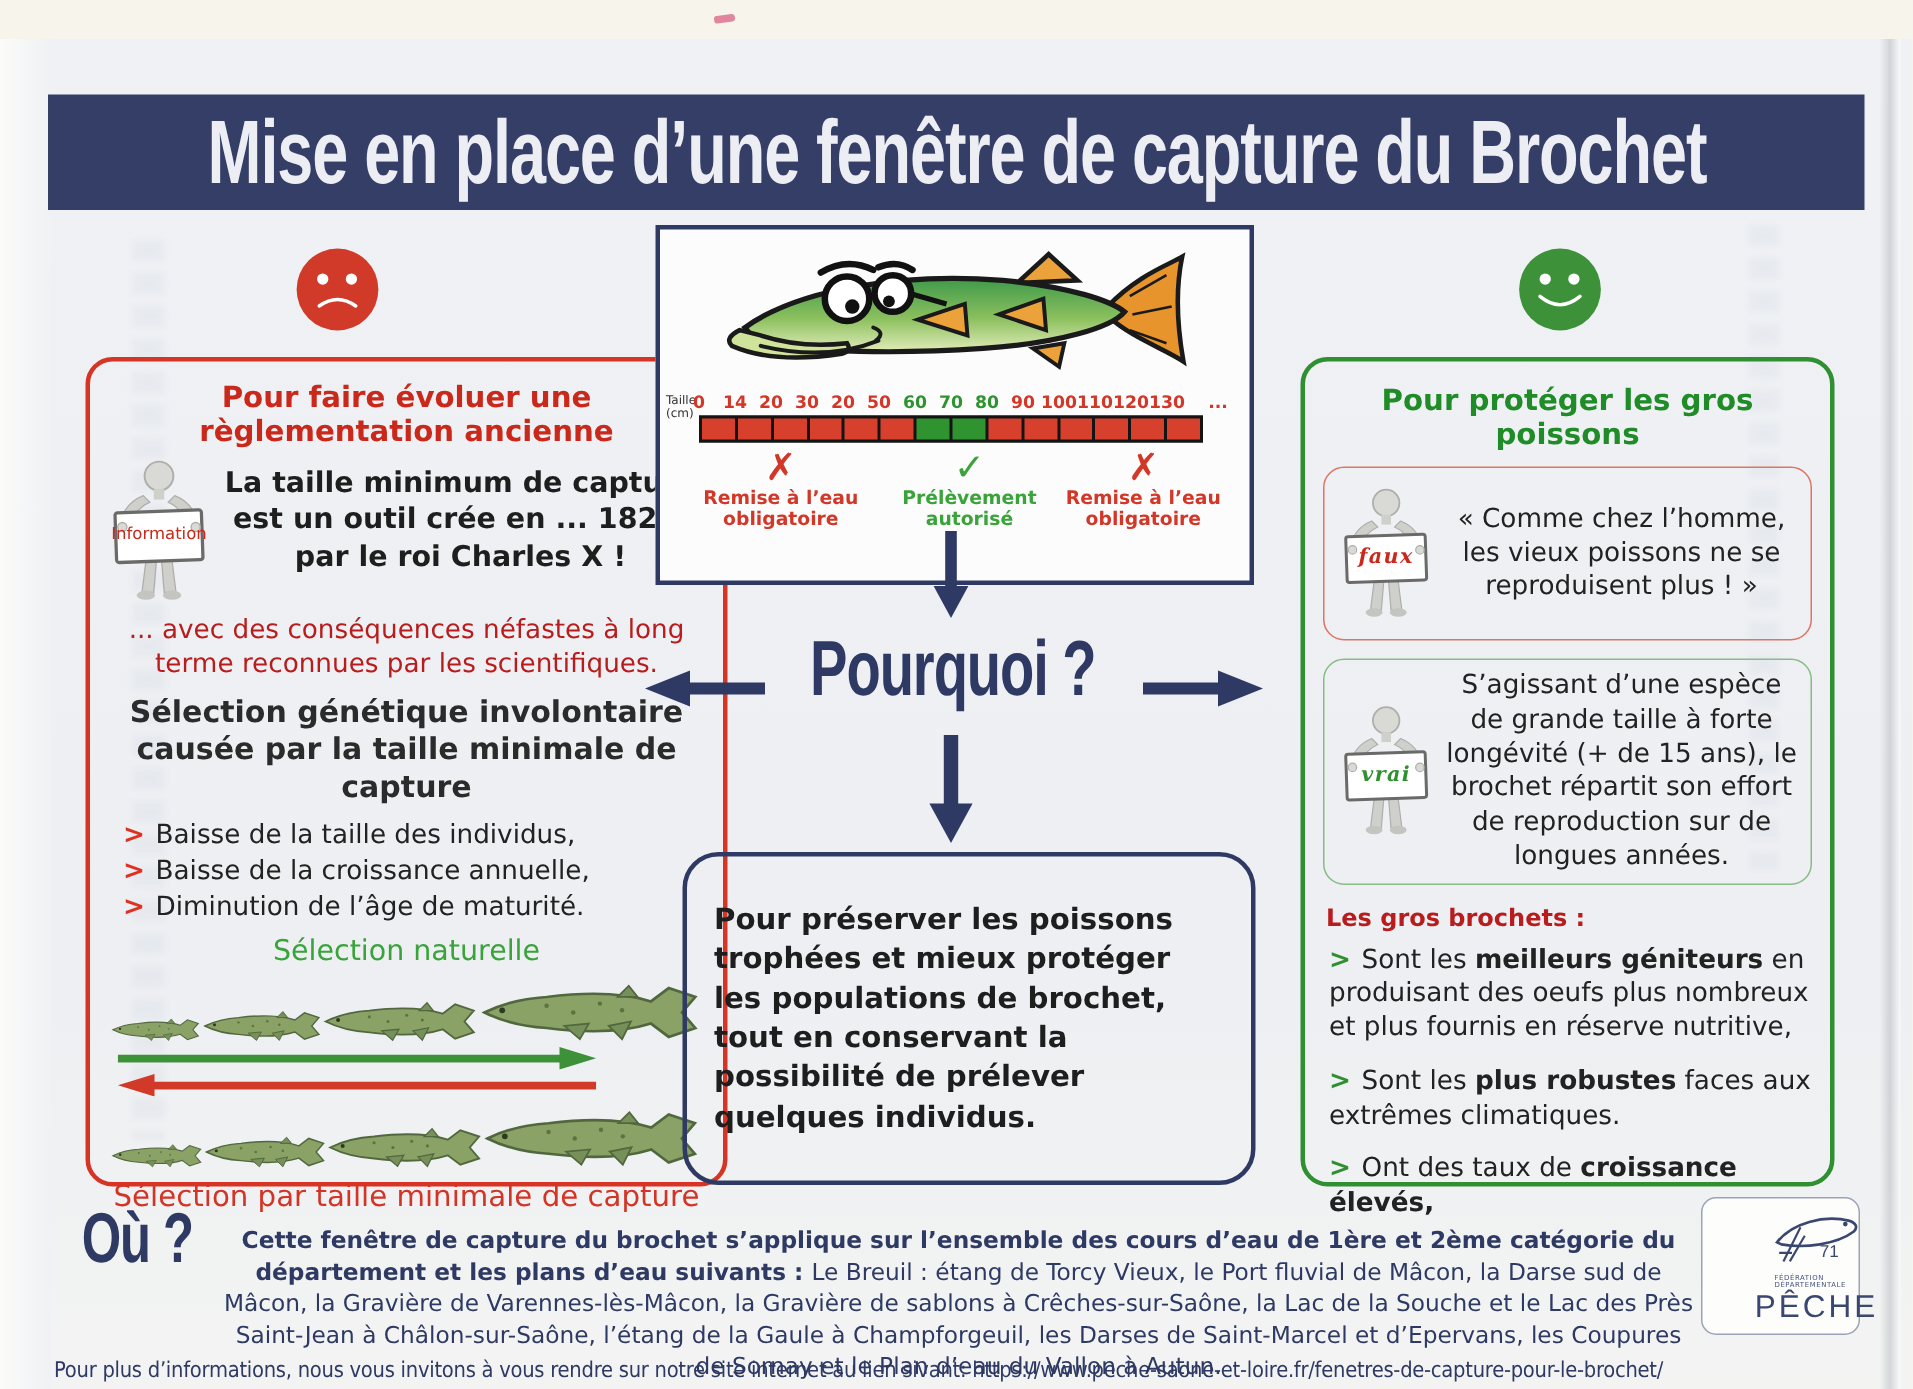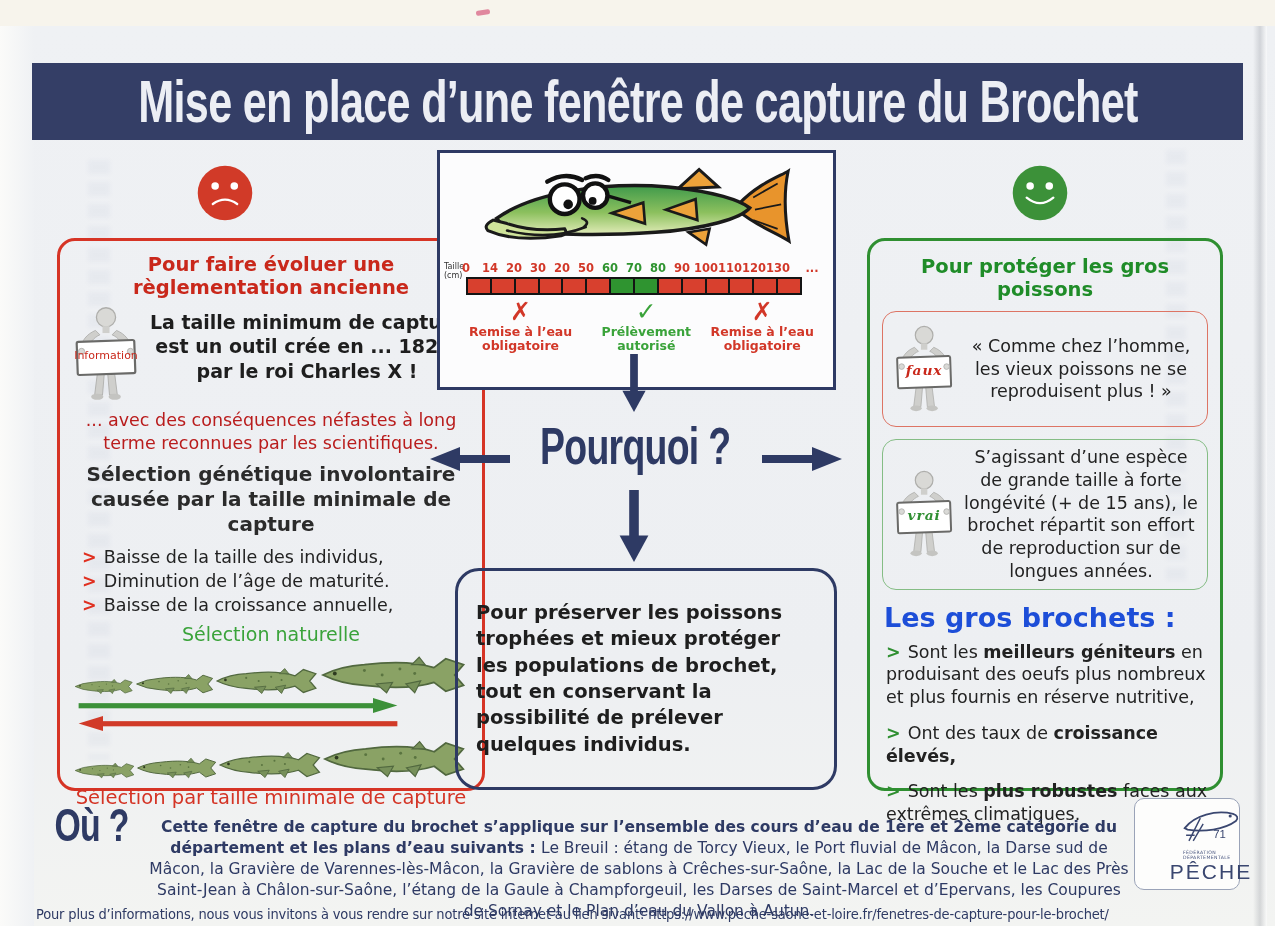--- a/index.html
+++ b/index.html
@@ -76,21 +76,21 @@
 
   
   .right-panel h2{margin:4px 0 10px;text-align:center;font-size:19.5px;color:#1f8c28;font-weight:700;}
   .sub-box{display:flex;align-items:center;border-radius:14px;padding:6px 8px;margin-bottom:12px;box-sizing:border-box;}
   .sub-box .figure{transform:scale(.92);transform-origin:left center;}
   .faux-box{border:1.5px solid #dd7464;min-height:116px;}
   .vrai-box{border:1.5px solid #85bd85;min-height:128px;}
   .sub-title{font-size:17.5px;font-weight:700;color:#1e1e1e;margin:0 0 4px;}
   .sub-text{font-size:17.5px;color:#222;line-height:1.3;margin:0;}
   .sub-col{flex:1;text-align:center;}
-  .gros-heading{font-size:27px;font-weight:700;color:#1d4ed8;margin:10px 2px 8px;}
+  .gros-heading{font-size:16px;font-weight:700;color:#b91c1c;margin:10px 2px 8px;}
   .gros-bullets{margin:0;padding:0 0 0 4px;list-style:none;}
   .gros-bullets li{font-size:17.5px;color:#222;line-height:1.3;margin:0 0 13px;}
 
   
   .ou{position:absolute;left:40px;top:797px;color:#2e3a64;}
   .ou .t{font-size:47px;}
   .where{position:absolute;left:148px;top:801px;width:982px;font-size:15.5px;color:#2e3a64;text-align:center;line-height:1.37;}
   .where b{font-weight:700;}
   .logo{position:absolute;left:1134px;top:798px;width:106px;height:92px;background:#fdfdfc;border:1.5px solid #9aa3b8;border-radius:10px;box-sizing:border-box;display:flex;flex-direction:column;align-items:center;justify-content:flex-start;padding-top:4px;padding-left:48px;}
   .logo svg{width:64px;height:46px;}
@@ -168,22 +168,22 @@
           <use href="#figure"></use>
         </svg>
       <span class="sign-text sign-info">Information</span>
     </div>
     <p class="info-text">La taille minimum de capture est un outil crée en ... 1829, par le roi Charles X !</p>
   </div>
   <p class="aside">... avec des conséquences néfastes à long terme reconnues par les scientifiques.</p>
   <p class="gen-heading">Sélection génétique involontaire causée par la taille minimale de capture</p>
   <ul class="bullets">
     <li><span class="marker">&gt;</span><span>Baisse de la taille des individus,</span></li>
+    <li><span class="marker">&gt;</span><span>Baisse de la croissance annuelle,</span></li>
     <li><span class="marker">&gt;</span><span>Diminution de l’âge de maturité.</span></li>
-    <li><span class="marker">&gt;</span><span>Baisse de la croissance annuelle,</span></li>
   </ul>
   <p class="nat-label">Sélection naturelle</p>
   <div class="fish-row">
     <svg width="60" height="17">
         <use href="#pike"></use>
       </svg>
     <svg width="80" height="22">
         <use href="#pike"></use>
       </svg>
     <svg width="104" height="28">
@@ -359,22 +359,22 @@
         </svg>
       <span class="sign-text script script-green">vrai</span>
     </div>
     <div class="sub-col">
       <p class="sub-text">S’agissant d’une espèce de grande taille à forte longévité (+ de 15 ans), le brochet répartit son effort de reproduction sur de longues années.</p>
     </div>
   </div>
   <p class="gros-heading">Les gros brochets :</p>
   <ul class="gros-bullets">
     <li><span class="marker-green">&gt;</span><span>Sont les </span><b>meilleurs géniteurs</b><span> en produisant des oeufs plus nombreux et plus fournis en réserve nutritive,</span></li>
+    <li><span class="marker-green">&gt;</span><span>Sont les </span><b>plus robustes</b><span> faces aux extrêmes climatiques.</span></li>
     <li><span class="marker-green">&gt;</span><span>Ont des taux de </span><b>croissance élevés,</b><span></span></li>
-    <li><span class="marker-green">&gt;</span><span>Sont les </span><b>plus robustes</b><span> faces aux extrêmes climatiques.</span></li>
   </ul>
 </div>
 
 <div class="ou">
   <span class="condensed t">Où ?</span>
 </div>
 <p class="where"><b>Cette fenêtre de capture du brochet s’applique sur l’ensemble des cours d’eau de 1ère et 2ème catégorie du département </b><b>et les plans d’eau suivants : </b><span>Le Breuil : étang de Torcy Vieux, le Port fluvial de Mâcon, la Darse sud de Mâcon, la Gravière de Varennes-lès-Mâcon, la Gravière de sablons à Crêches-sur-Saône, la Lac de la Souche et le Lac des Près Saint-Jean à Châlon-sur-Saône, l’étang de la Gaule à Champforgeuil, les Darses de Saint-Marcel et d’Epervans, les Coupures de Sornay et le Plan d’eau du Vallon à Autun.</span></p>
 
 <div class="logo">
   <svg viewBox="0 0 90 62">

